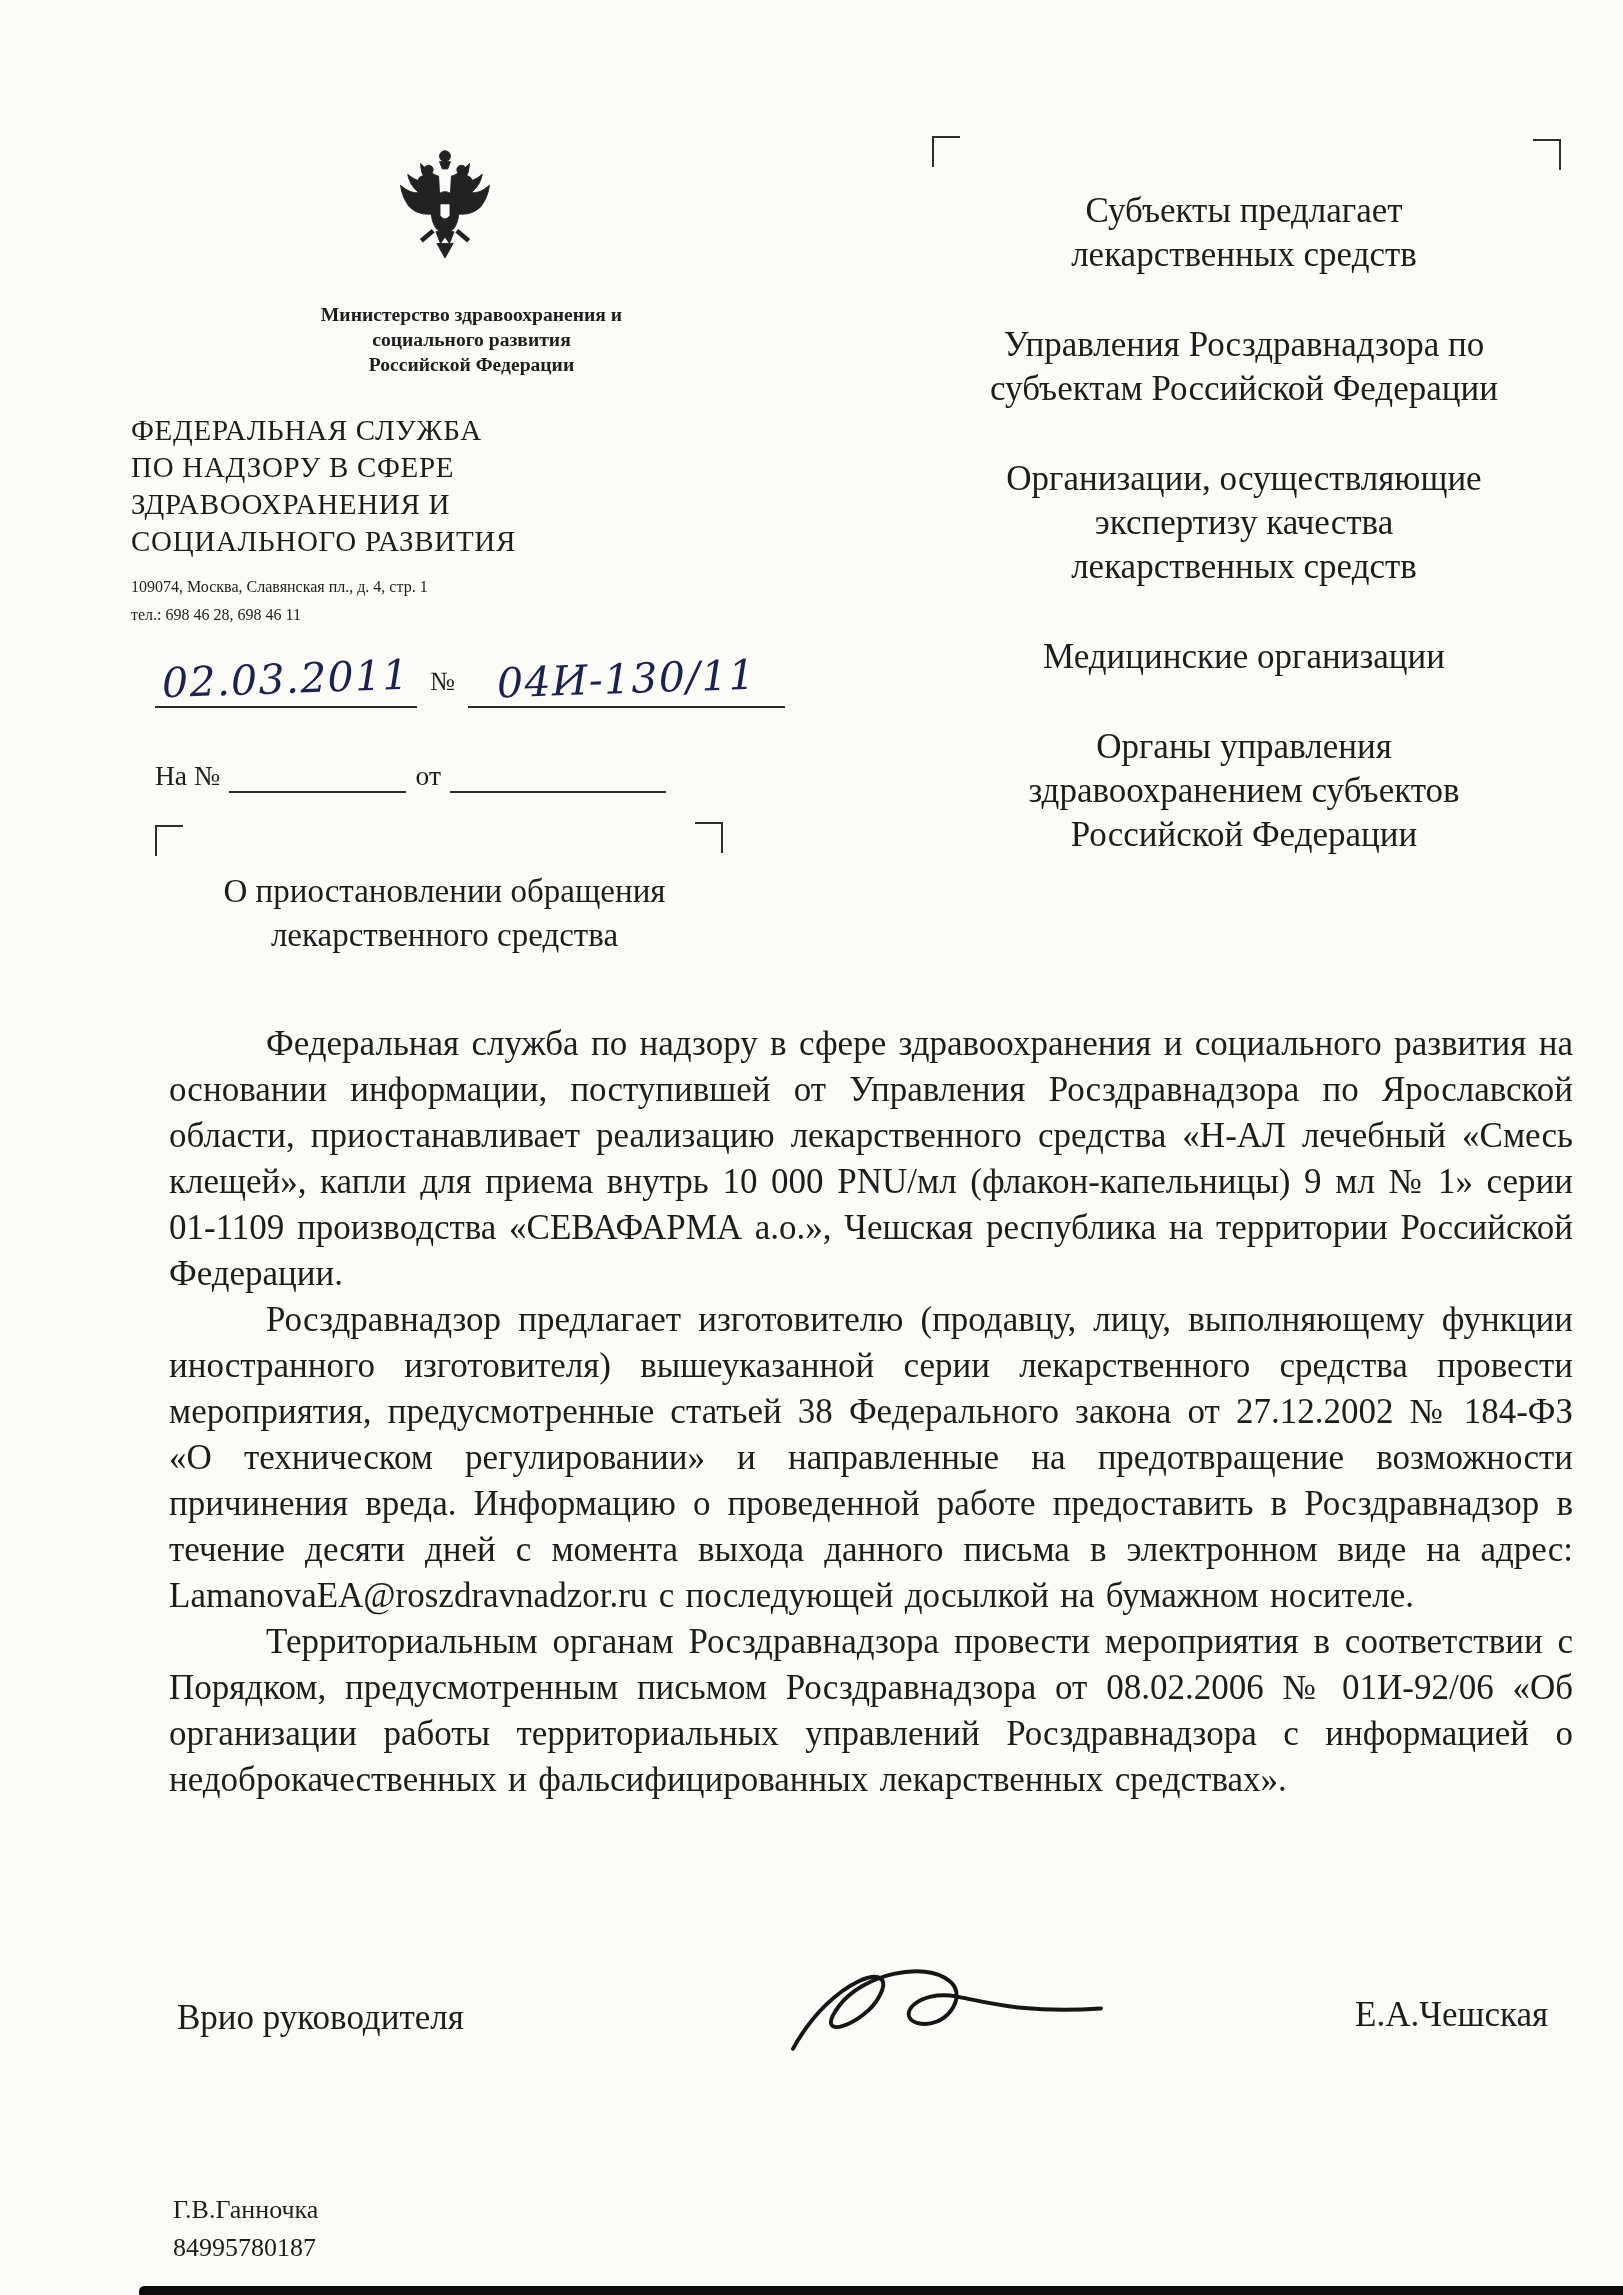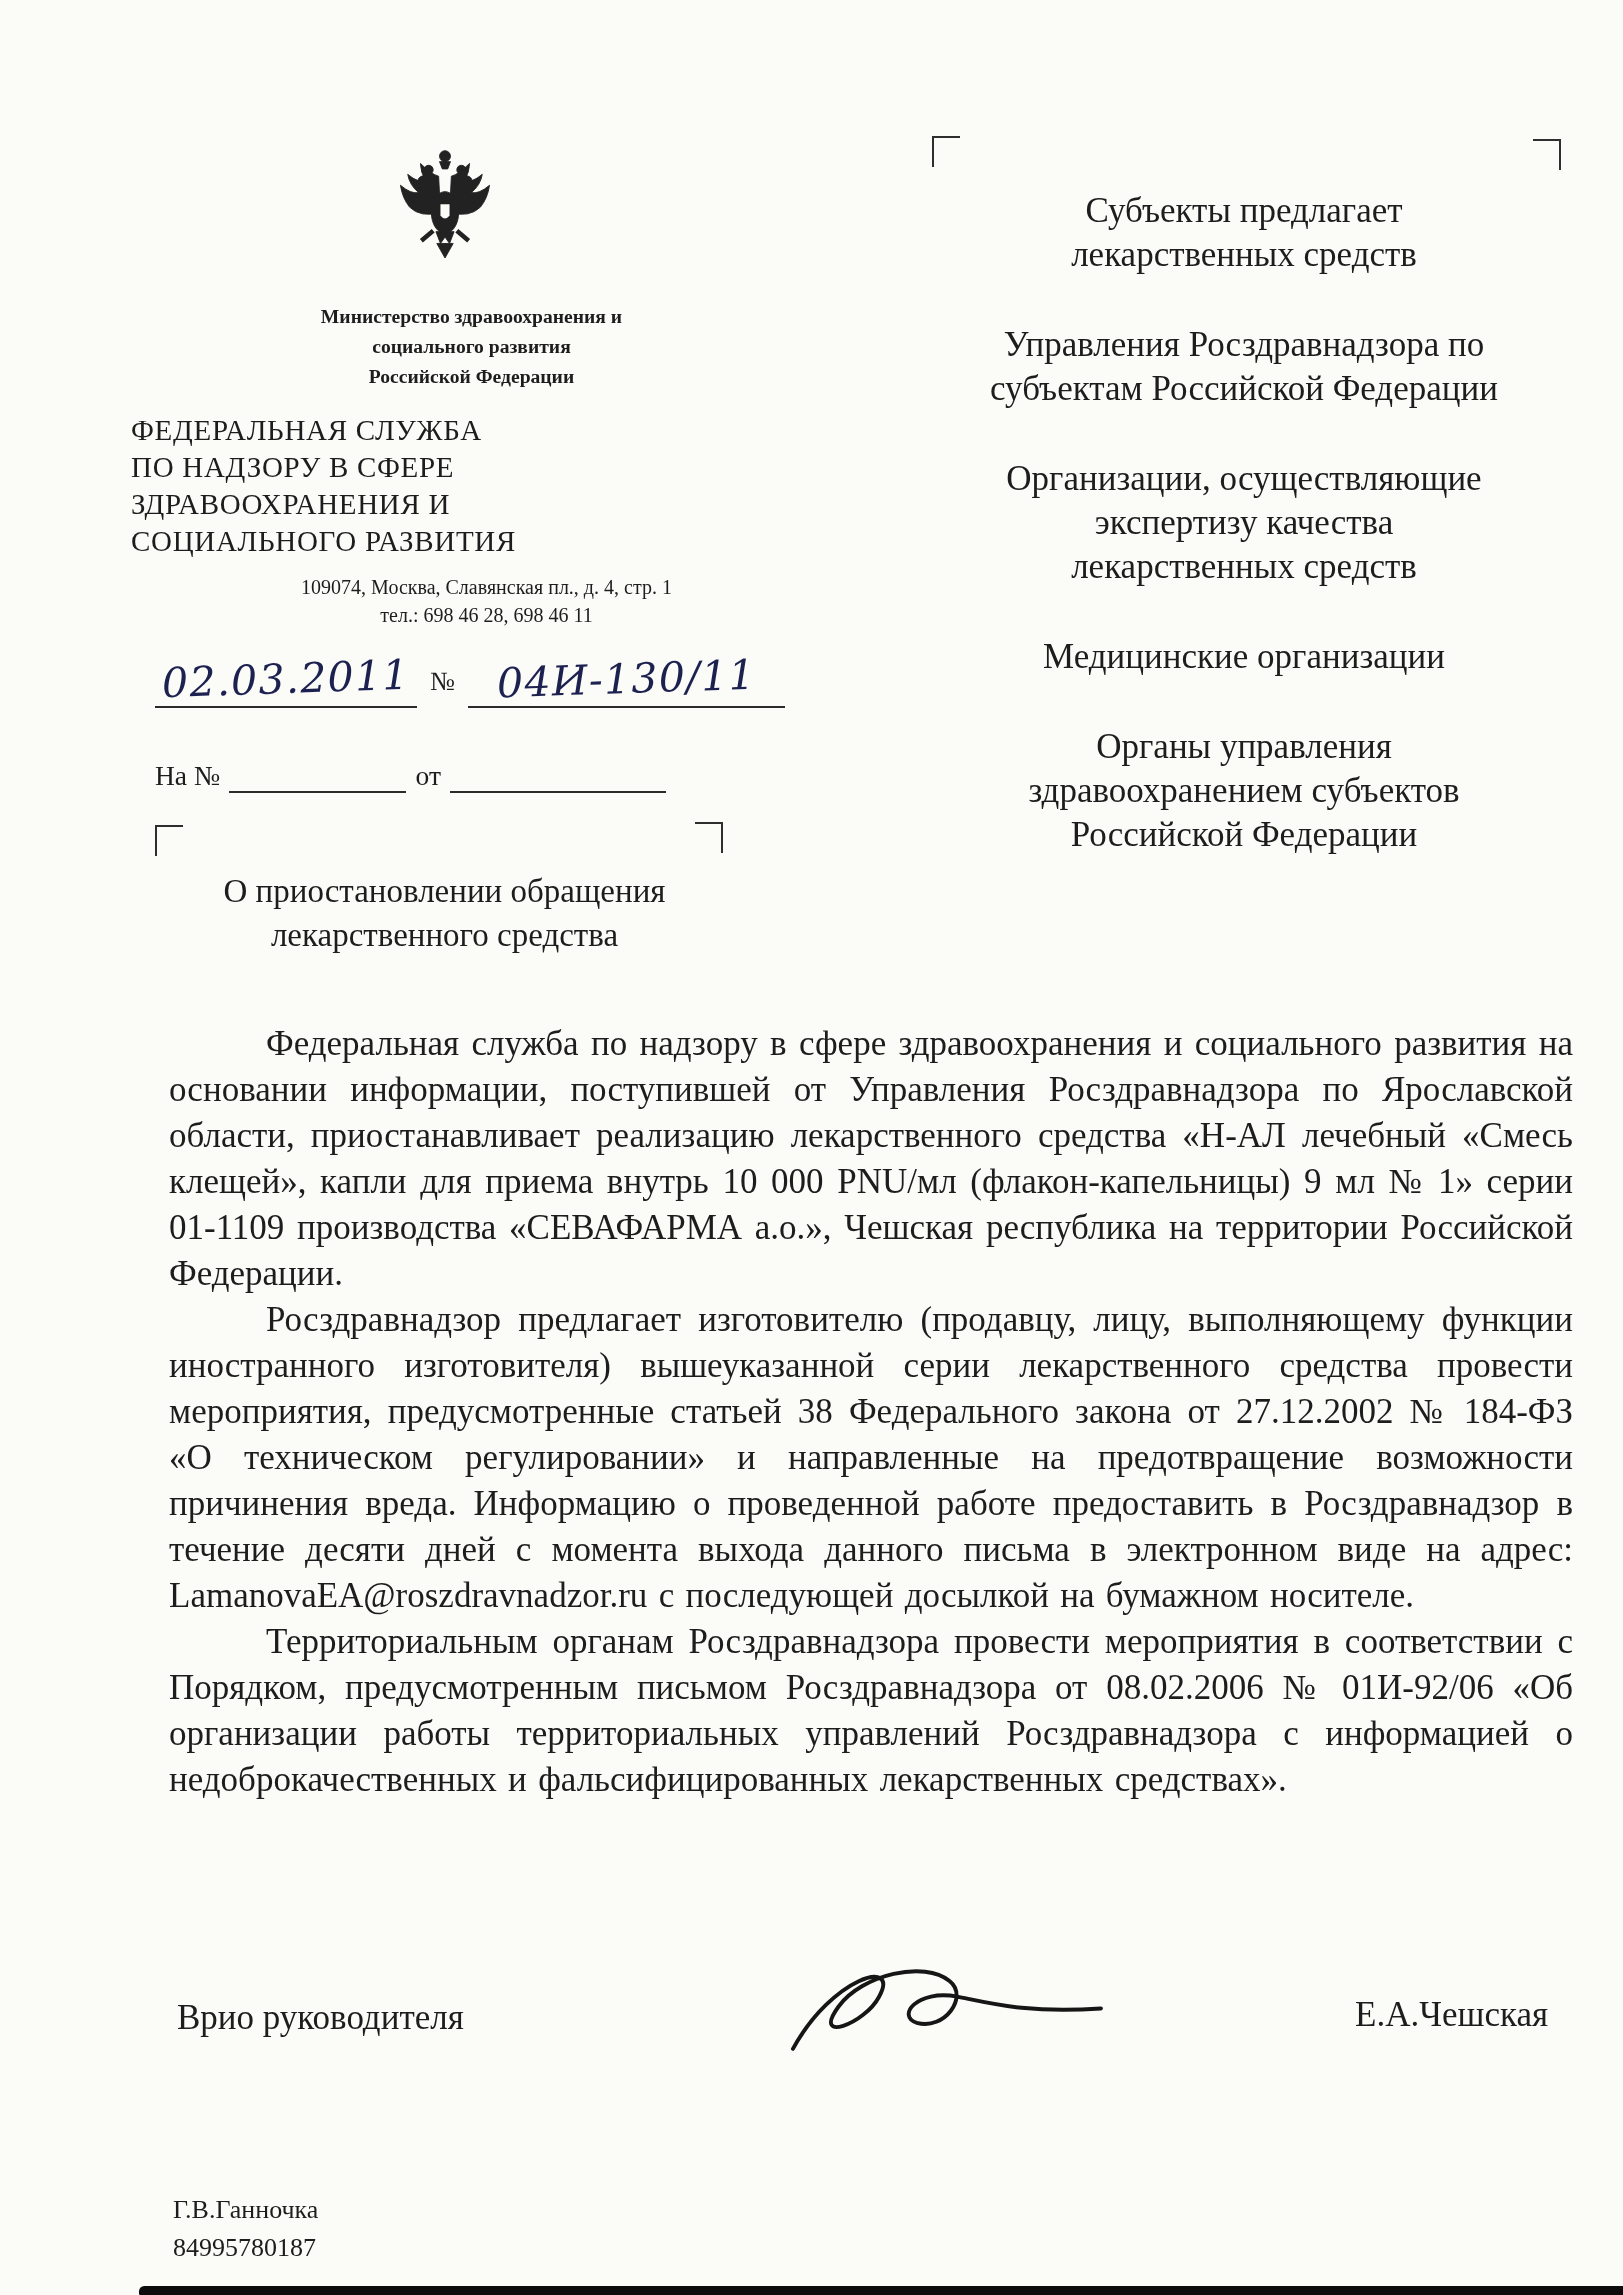--- a/index.html
+++ b/index.html
@@ -12,29 +12,29 @@
     font-family:"Liberation Serif", serif;
     color:#1d1d1d;
     overflow:hidden;
   }
   .pre { white-space:pre-line; }
 
   
   .emblem { position:absolute; left:395px; top:145px; }
   .ministry {
     position:absolute; left:131px; top:302px; width:681px;
-    text-align:center; font-weight:bold; font-size:19.6px; line-height:30px;
+    text-align:center; font-weight:bold; font-size:19.6px; line-height:25px;
   }
   .service {
     position:absolute; left:131px; top:412px; width:681px;
     font-weight:normal; font-size:29px; line-height:37px; letter-spacing:0.7px;
   }
   .contact {
-    position:absolute; left:146px; top:573px; width:681px;
-    text-align:center; font-size:20px; line-height:28px;
+    position:absolute; left:131px; top:573px; width:681px;
+    font-size:16px; line-height:28px;
   }
 
   .dateline {
     position:absolute; left:155px; top:655px; width:668px;
     display:flex; align-items:flex-end; gap:10.5px;
   }
   .slot { border-bottom:2px solid #2b2b2b; text-align:center; }
   .slot-date { width:262px; }
   .slot-num  { width:317px; }
   .hw {

